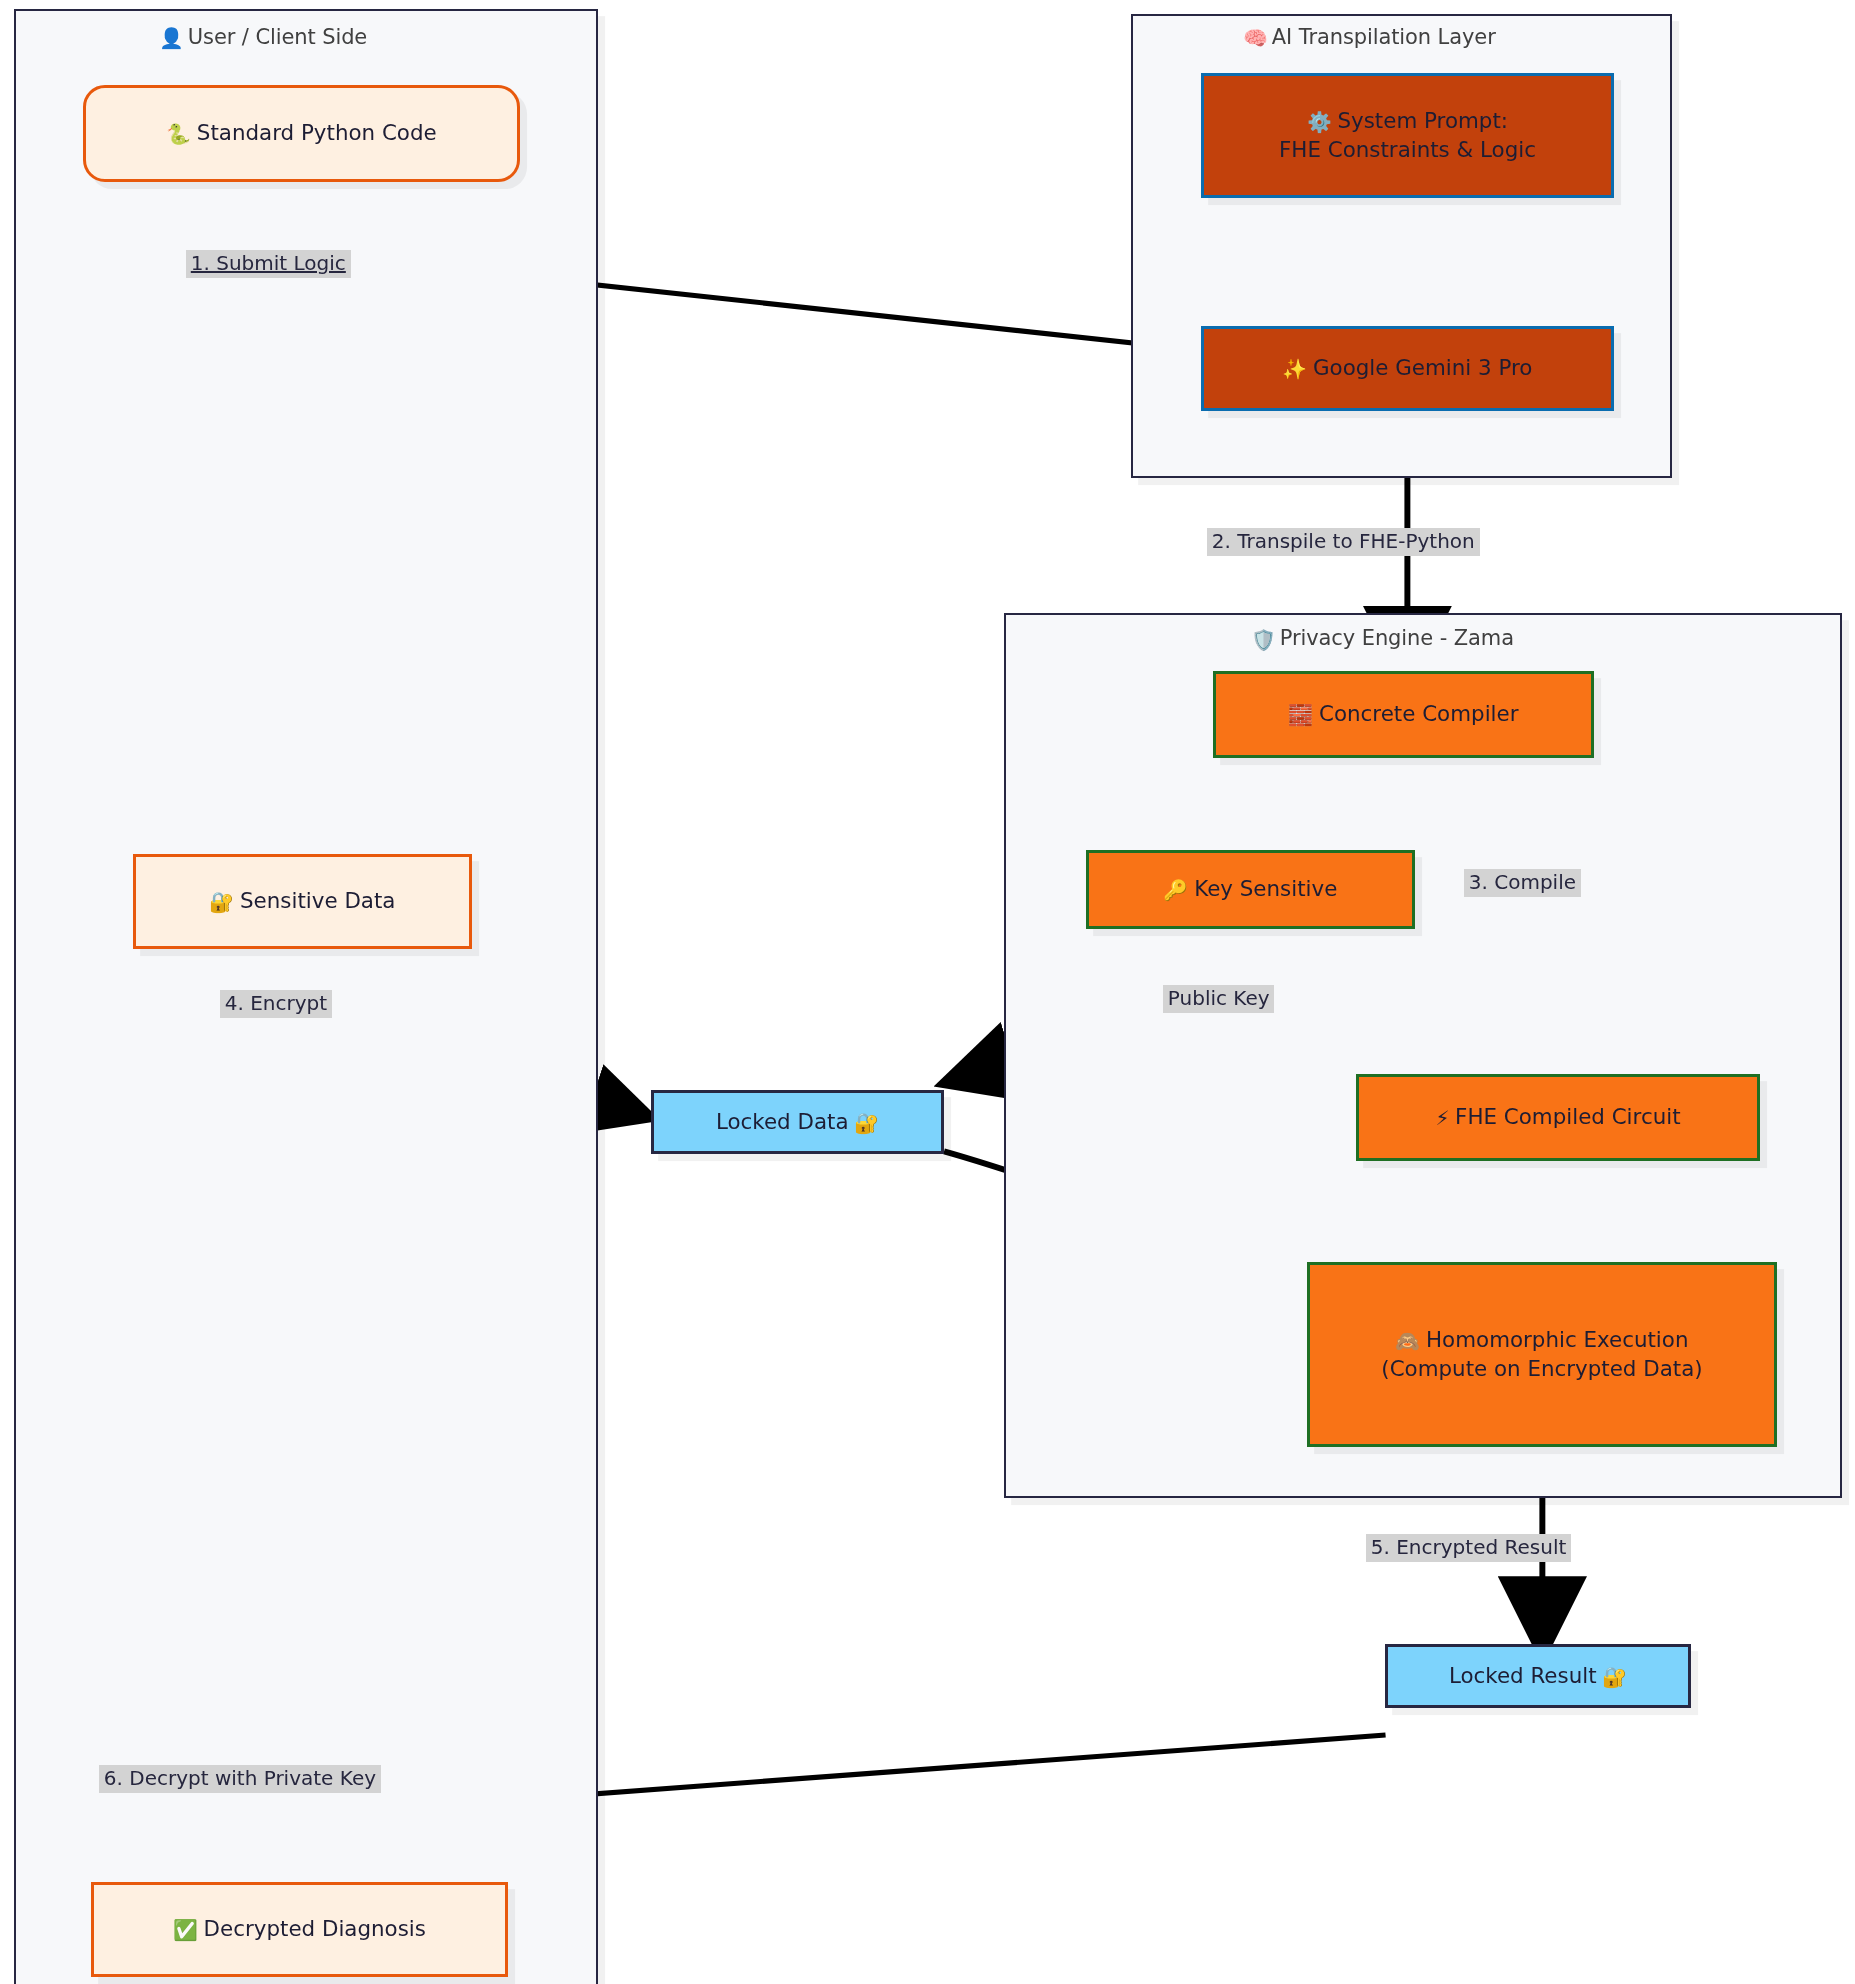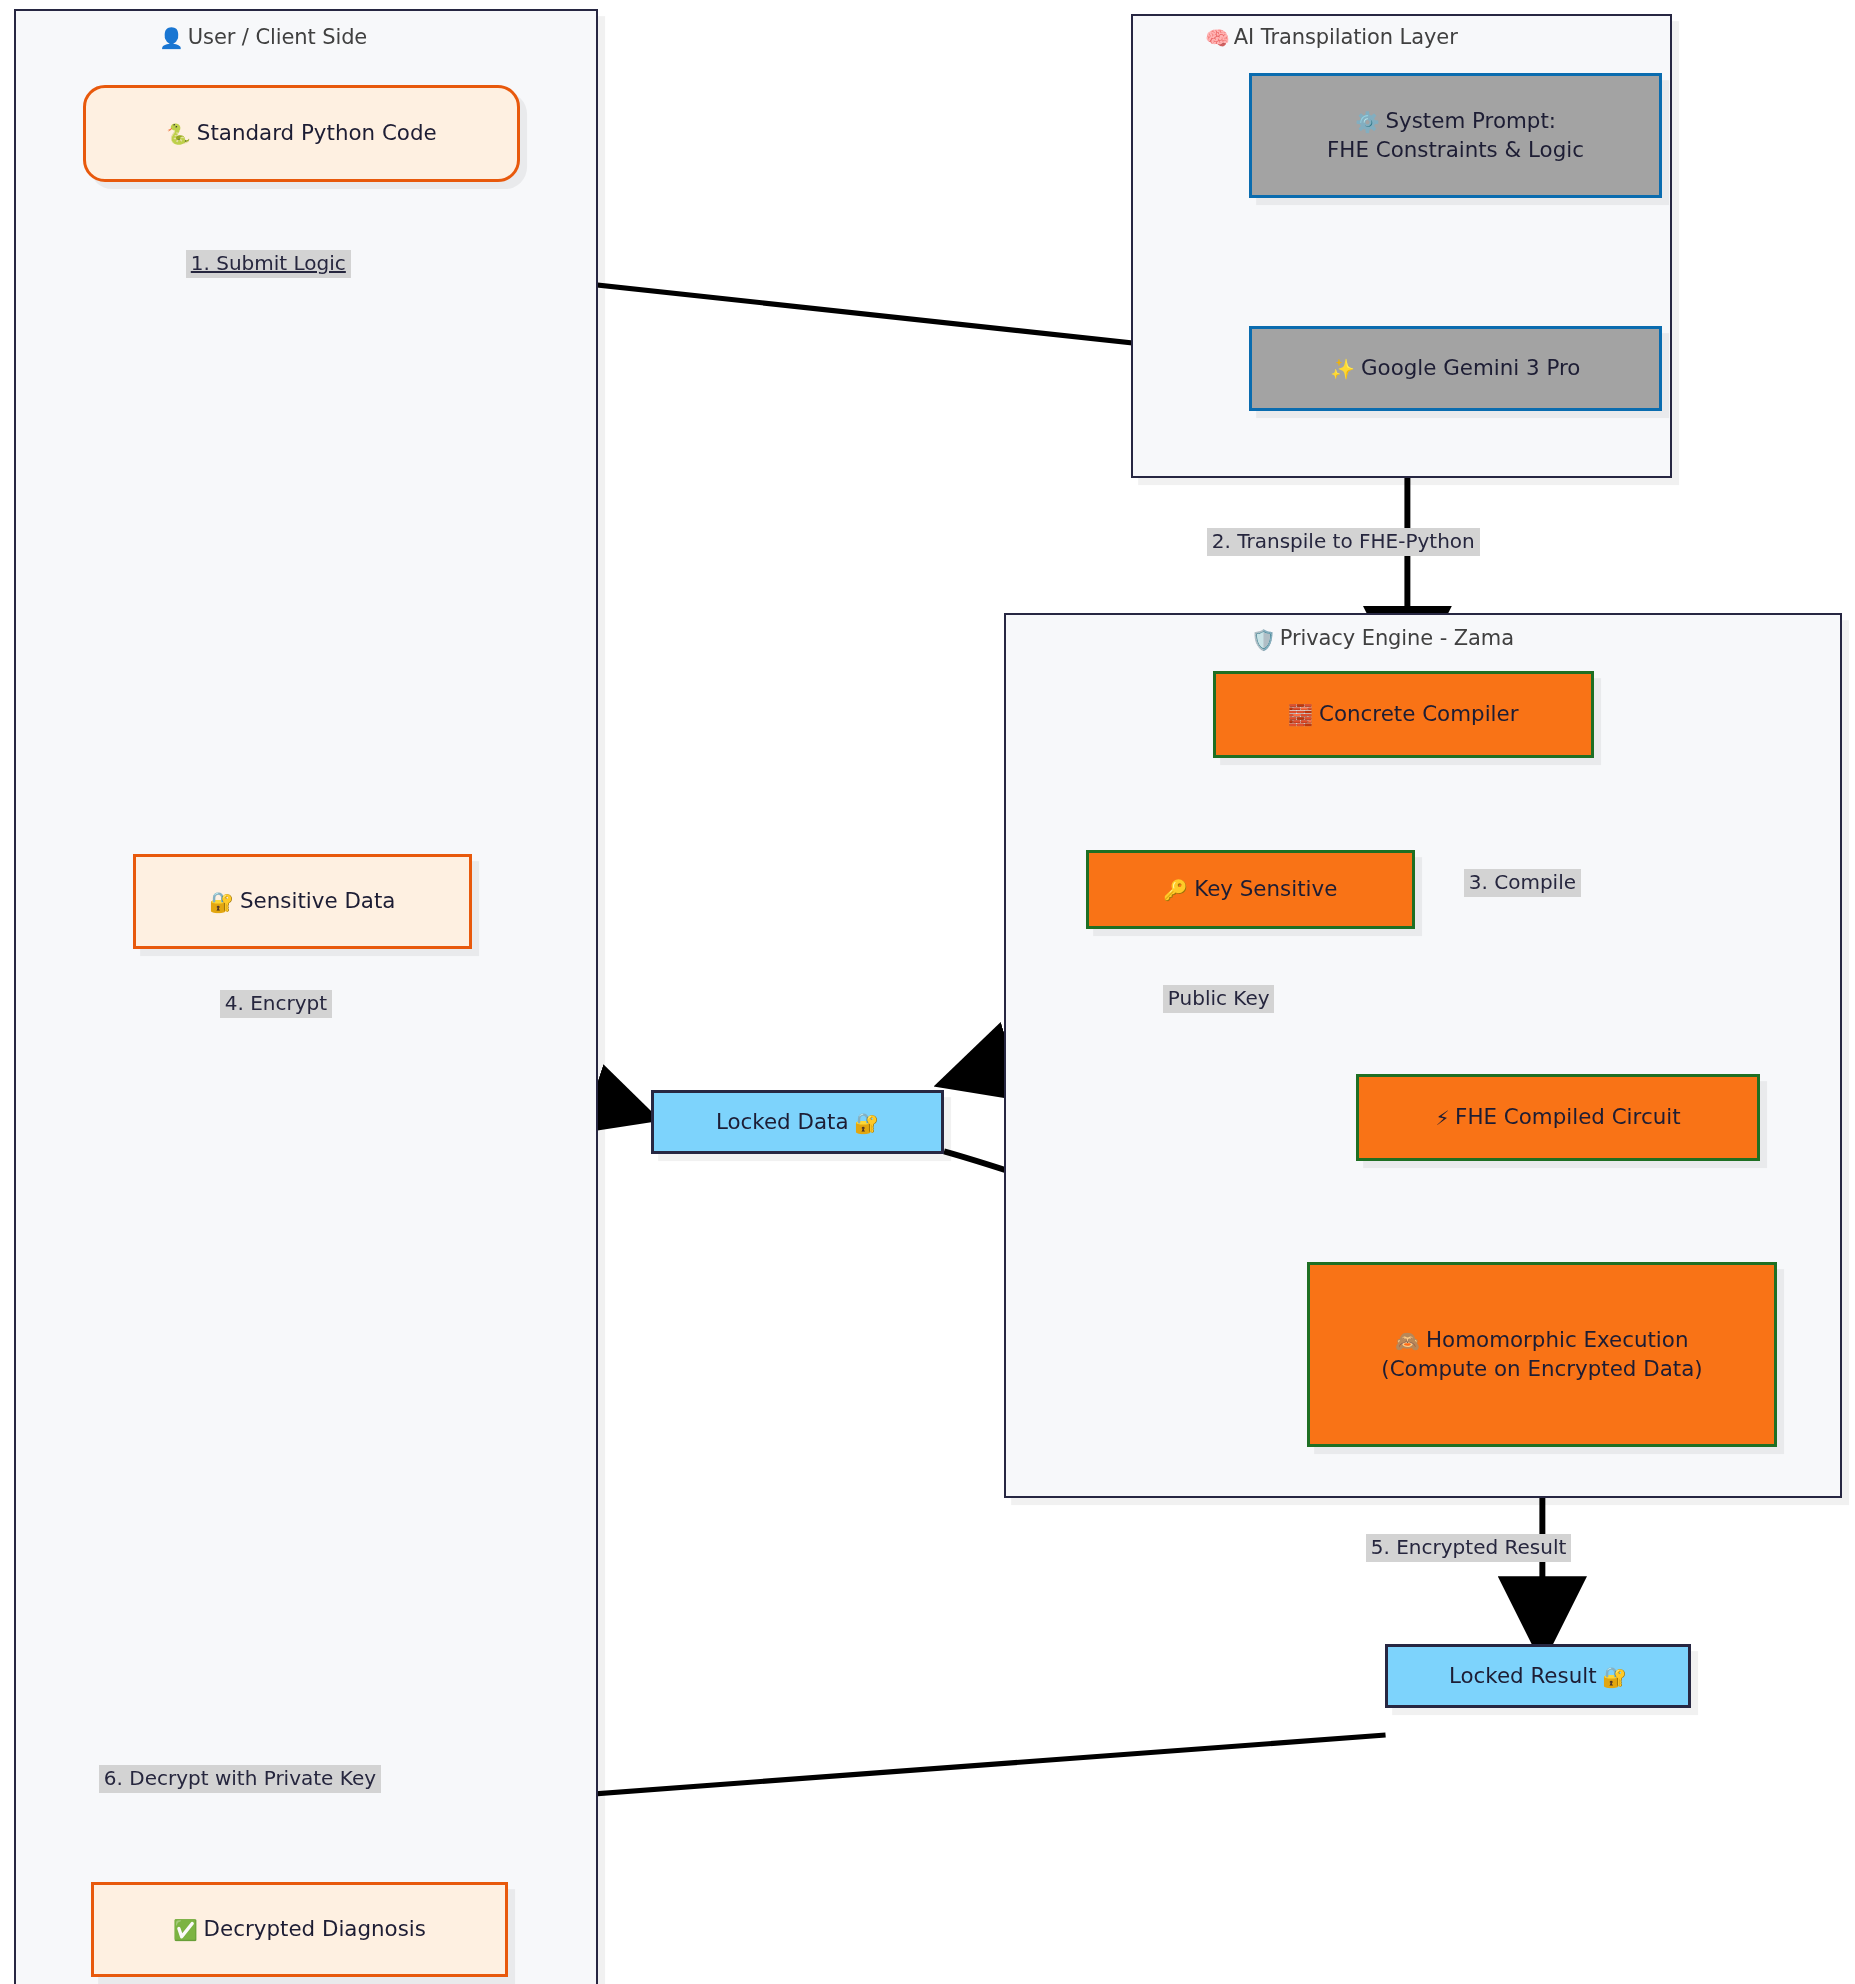--- a/index.html
+++ b/index.html
@@ -39,21 +39,21 @@
     font-size: 21.4px;
     line-height: 1.32;
     color: #1d1d34;
     white-space: nowrap;
     box-shadow: 7.1px 7.1px 0 0 rgba(0,0,0,0.055);
   }
   .node .emo { font-size: 20px; vertical-align: -1.2px; margin-right: 5.6px; }
   .node .emo-r { font-size: 20px; vertical-align: -1.2px; margin-left: 5.6px; }
 
   .n-client { background: #FEF0E1; border: 3.6px solid #E8590C; }
-  .n-ai     { background: #a3a3a3; border: 3.6px solid #0A6CAF; margin-left: 48px; }
+  .n-ai     { background: #c2410c; border: 3.6px solid #0A6CAF; }
   .n-zama   { background: #f97316; border: 3.6px solid #1F6F23; }
   .n-plain  { background: #7dd3fc; border: 3.6px solid #272742; }
 
   
   .edge-label {
     position: absolute;
     background: #D3D3D3;
     color: #26263e;
     font-size: 20px;
     padding: 3.2px 4.8px 4.8px 4.8px;
@@ -107,21 +107,21 @@
   </svg>
 
   <div class="cluster" style="left:14px; top:8.7px; width:584px; height:1997px;">
   </div>
   <div class="cluster-title" style="left:159px; top:24.6px;">
     <span class="emo">👤</span><span>User / Client Side</span>
   </div>
 
   <div class="cluster" style="left:1131px; top:14px; width:541px; height:464px;">
   </div>
-  <div class="cluster-title" style="left:1205px; top:24.6px;text-align:right;">
+  <div class="cluster-title" style="left:1243px; top:24.6px;text-align:right;">
     <span class="emo">🧠</span><span>AI Transpilation Layer</span>
   </div>
 
   <div class="cluster" style="left:1004px; top:613px; width:838px; height:885px;">
   </div>
   <div class="cluster-title" style="left:1251px; top:626px;">
     <span class="emo">🛡️</span><span>Privacy Engine - Zama</span>
   </div>
 
   <div class="node n-client" style="left:83px; top:85px; width:437px; height:97px;border-radius:22px;">

